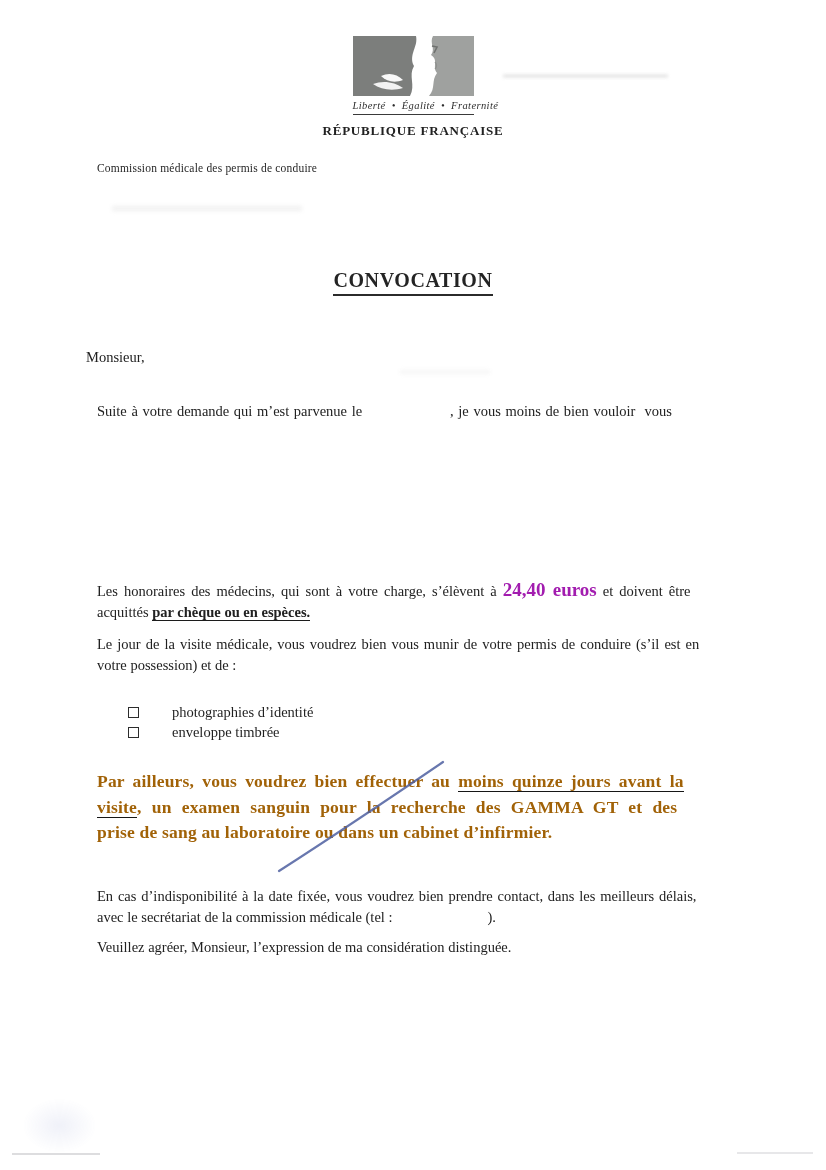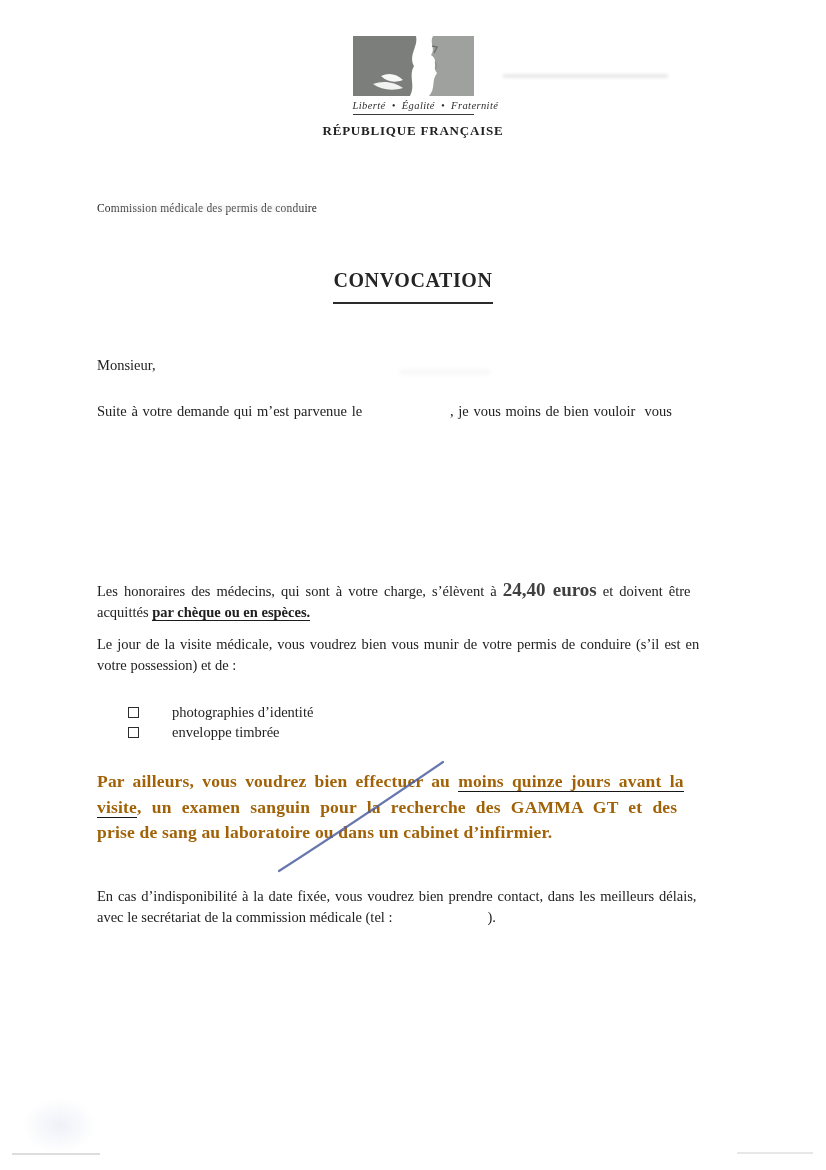--- a/index.html
+++ b/index.html
@@ -39,44 +39,43 @@
     color:#222;
     white-space:pre;
   }
   
   .abs{position:absolute;}
   .line{white-space:pre;}
   .sender{
     left:97px;top:162px;
     font-size:11.5px;color:#262626;
     letter-spacing:0.2px;
-    margin-top:40px;
   }
   .title-wrap{left:0;right:0;top:269px;text-align:center;}
   .title{
     display:inline-block;
     font-size:20px;font-weight:bold;
     letter-spacing:0.6px;
     color:#242424;
     border-bottom:2.5px solid #2b2b2b;
-    padding-bottom:10px;
+    padding-bottom:2px;
     white-space:pre;
   }
   .body-txt{font-size:14.5px;color:#212121;}
-  .salutation{left:97px;top:349px;margin-top:8px;}
+  .salutation{left:86px;top:349px;}
   .intro{left:97px;top:400px;line-height:22px;}
   .intro .l1{word-spacing:1px;}
   .intro .l2{word-spacing:1.2px;}
   .gap{display:inline-block;}
   .gap-date{width:88px;}
   .gap-city{width:30px;}
   .gap-phone{width:95px;}
   .fees{left:97px;top:579px;line-height:21px;}
   .fees .l1{word-spacing:2.4px;}
-  .fee-amount{font-size:19px;font-weight:bold;color:#404040;}
+  .fee-amount{font-size:19px;font-weight:bold;color:#a21caf;}
   .pay-method{font-weight:bold;border-bottom:1.6px solid #1c1c1c;}
   .visit{left:97px;top:634px;line-height:21px;}
   .visit .l1{word-spacing:1.4px;}
   .checklist{left:128px;top:703px;font-size:14.5px;line-height:19.5px;}
   .check-row{display:flex;align-items:center;}
   .checkbox{
     display:inline-block;width:9px;height:9px;
     border:1.6px solid #2c2c2c;
     margin-right:33px;
     flex:0 0 auto;
@@ -163,20 +162,21 @@
     <div class="line l1"><span>Par ailleurs, vous voudrez bien effectuer au </span><span class="u">moins quinze jours avant la</span></div>
     <div class="line l2"><span class="u">visite</span><span>, un examen sanguin pour la recherche des GAMMA GT et des</span></div>
     <div class="line">prise de sang au laboratoire ou dans un cabinet d’infirmier.</div>
   </div>
 
   <div class="abs indispo body-txt">
     <div class="line l1">En cas d’indisponibilité à la date fixée, vous voudrez bien prendre contact, dans les meilleurs délais,</div>
     <div class="line"><span>avec le secrétariat de la commission médicale (tel :</span><span class="gap gap-phone"></span><span>).</span></div>
   </div>
 
+  <div class="abs closing body-txt line">Veuillez agréer, Monsieur, l’expression de ma considération distinguée.</div>
 
   <svg class="pen-overlay" viewBox="0 0 826 1170" xmlns="http://www.w3.org/2000/svg">
     <path d="M279,871 Q352,824 443,762" fill="none" stroke="#4d5fa0" stroke-width="2.2" stroke-linecap="round" opacity="0.85"></path>
   </svg>
 
   <div class="artifact streak1"></div>
   <div class="artifact streak2"></div>
   <div class="artifact streak3"></div>
   <div class="artifact bline-l"></div>
   <div class="artifact bline-r"></div>

